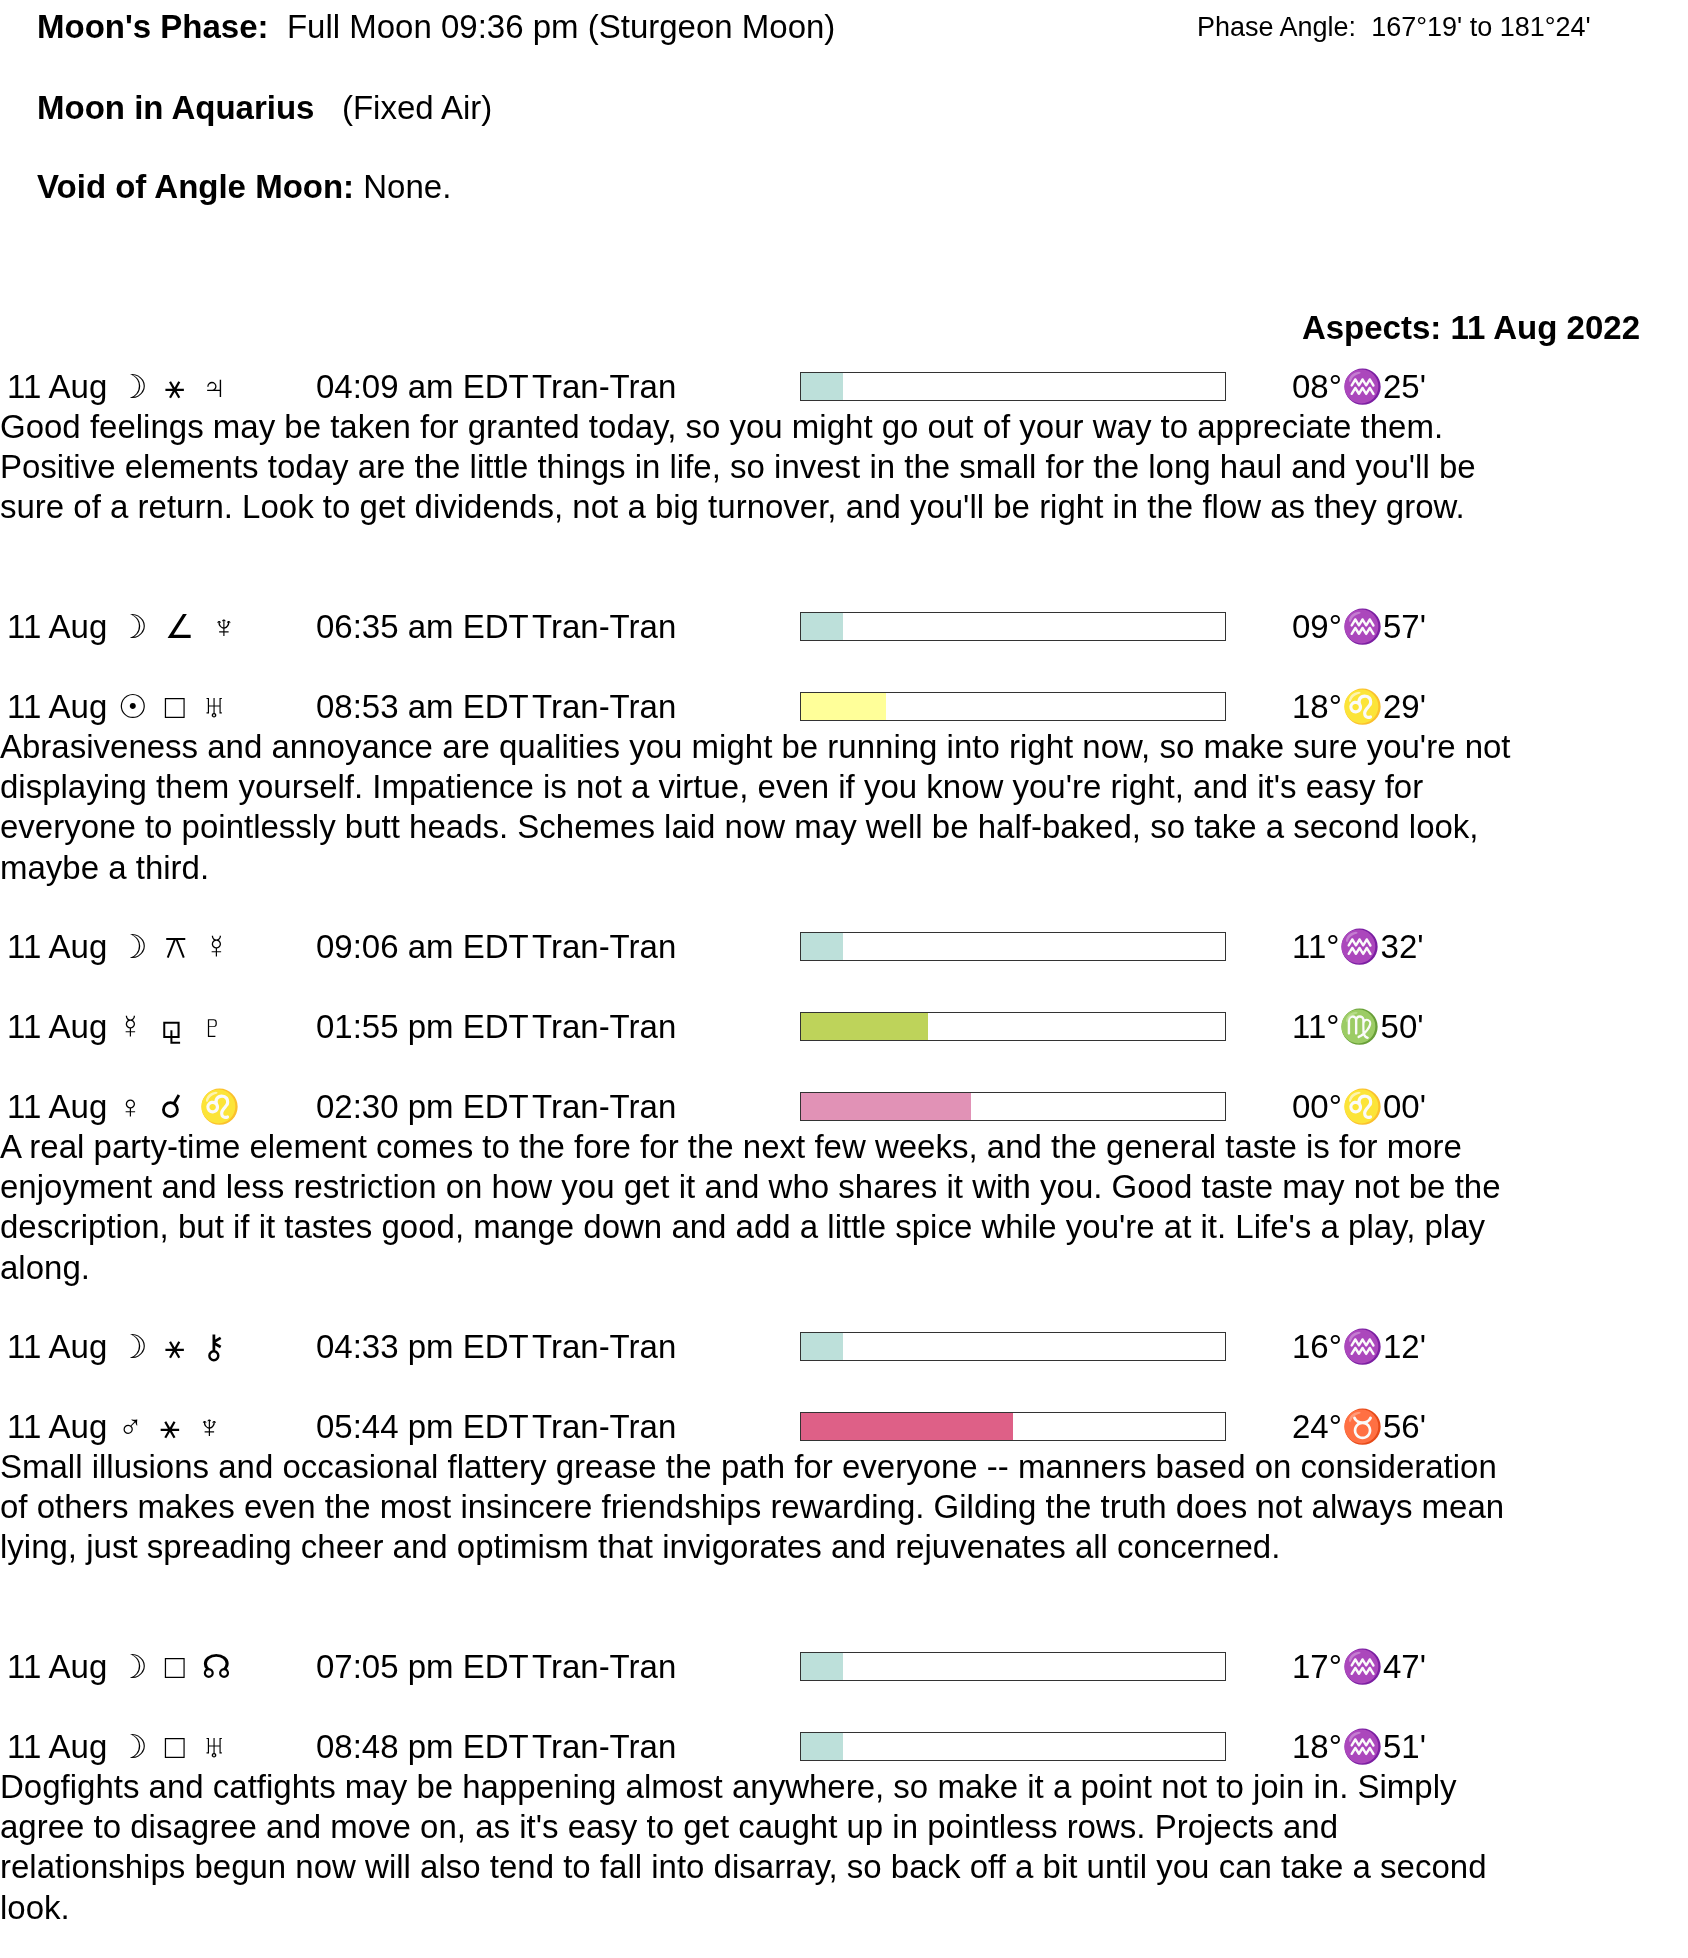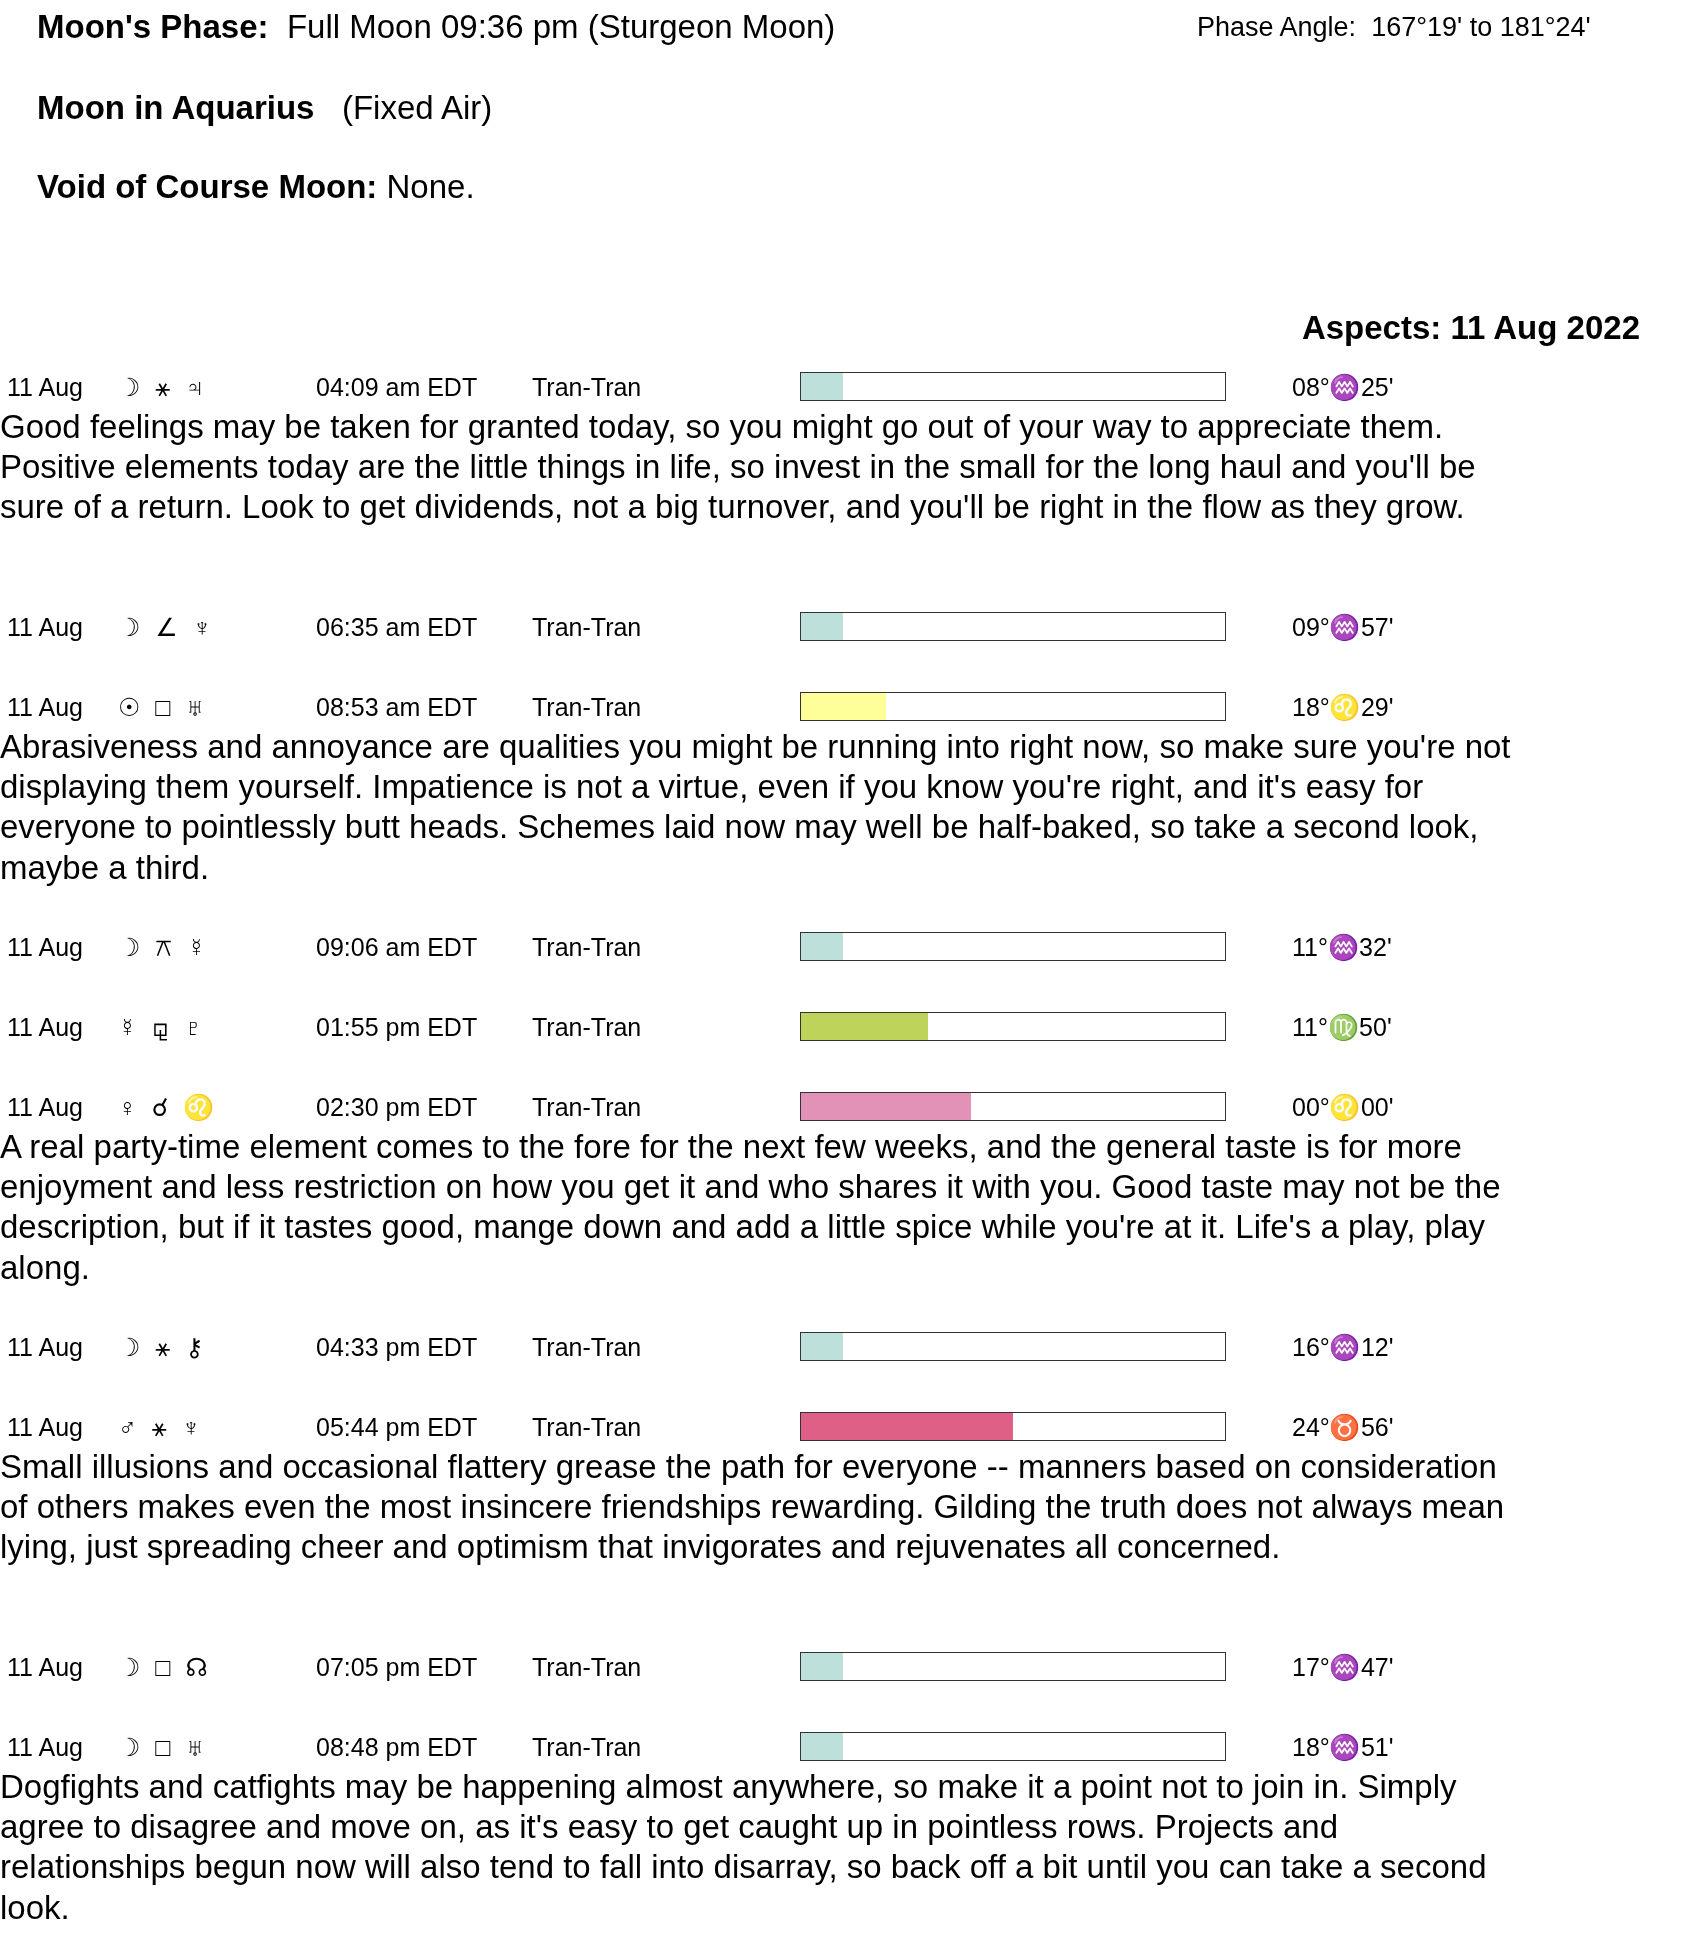--- a/index.html
+++ b/index.html
@@ -9,21 +9,21 @@
   }
   .hdr-line { position: absolute; left: 7px; font-size: 33px; white-space: pre; margin-left: 30px; }
   .hdr-line b { font-weight: bold; }
   #phase-line { top: 8px; }
   #sign-line { top: 89px; }
   #voc-line { top: 168px; }
   #phase-angle { position: absolute; left: 1197px; top: 12px; font-size: 27px; white-space: pre; }
   #aspects-title { position: absolute; left: 0; width: 1640px; top: 309px; text-align: right; font-size: 33px; font-weight: bold; }
 
   .aspect { position: absolute; left: 0; width: 1688px; }
-  .aspect-row { position: relative; height: 40px; font-size: 25px; white-space: pre; }
+  .aspect-row { position: relative; height: 40px; font-size: 33px; white-space: pre; }
   .aspect-row span { position: absolute; top: 0; line-height: 40px; }
   .a-date { left: 7px; }
   .a-glyphs { left: 118px; letter-spacing: 4px; }
   .a-time { left: 268px; margin-left: 48px; }
   .a-type { left: 532px; }
   .a-bar {
     position: absolute; left: 800px; top: 5px; width: 426px; height: 29px;
     border: 1.5px solid #333; box-sizing: border-box; background: #fff; overflow: hidden;
   }
   .a-bar-fill { position: absolute; left: 0; top: 0; bottom: 0; }
@@ -31,21 +31,21 @@
   .a-text {
     width: 1530px; font-size: 33px; line-height: 40.2px; margin-top: 0px;
   }
 </style>
 </head>
 <body>
 
 <div class="hdr-line" id="phase-line"><b>Moon's Phase:</b>  <span>Full Moon 09:36 pm (Sturgeon Moon)</span></div>
 <div id="phase-angle"><span>Phase Angle:</span>  <span>167°19' to 181°24'</span></div>
 <div class="hdr-line" id="sign-line"><b>Moon in Aquarius</b>   <span>(Fixed Air)</span></div>
-<div class="hdr-line" id="voc-line"><b>Void of Course Moon:</b> <span>None.</span></div>
+<div class="hdr-line" id="voc-line"><b>Void of Angle Moon:</b> <span>None.</span></div>
 
 <div id="aspects-title">Aspects: 11 Aug 2022</div>
 
 <div id="aspect-list">
     <div class="aspect" style="top: 367px;">
       <div class="aspect-row"><span class="a-date">11 Aug</span><span class="a-glyphs">☽ ⚹ ♃</span><span class="a-time">04:09 am EDT</span><span class="a-type">Tran-Tran</span><div class="a-bar"><div class="a-bar-fill" style="width: 10%; background: rgb(189, 224, 218);"></div></div><span class="a-pos">08°♒25'</span></div>
       <div class="a-text">Good feelings may be taken for granted today, so you might go out of your way to appreciate them. Positive elements today are the little things in life, so invest in the small for the long haul and you'll be sure of a return. Look to get dividends, not a big turnover, and you'll be right in the flow as they grow.</div>
     </div>
     <div class="aspect" style="top: 607px;">
       <div class="aspect-row"><span class="a-date">11 Aug</span><span class="a-glyphs">☽ ∠ ♆</span><span class="a-time">06:35 am EDT</span><span class="a-type">Tran-Tran</span><div class="a-bar"><div class="a-bar-fill" style="width: 10%; background: rgb(189, 224, 218);"></div></div><span class="a-pos">09°♒57'</span></div>

